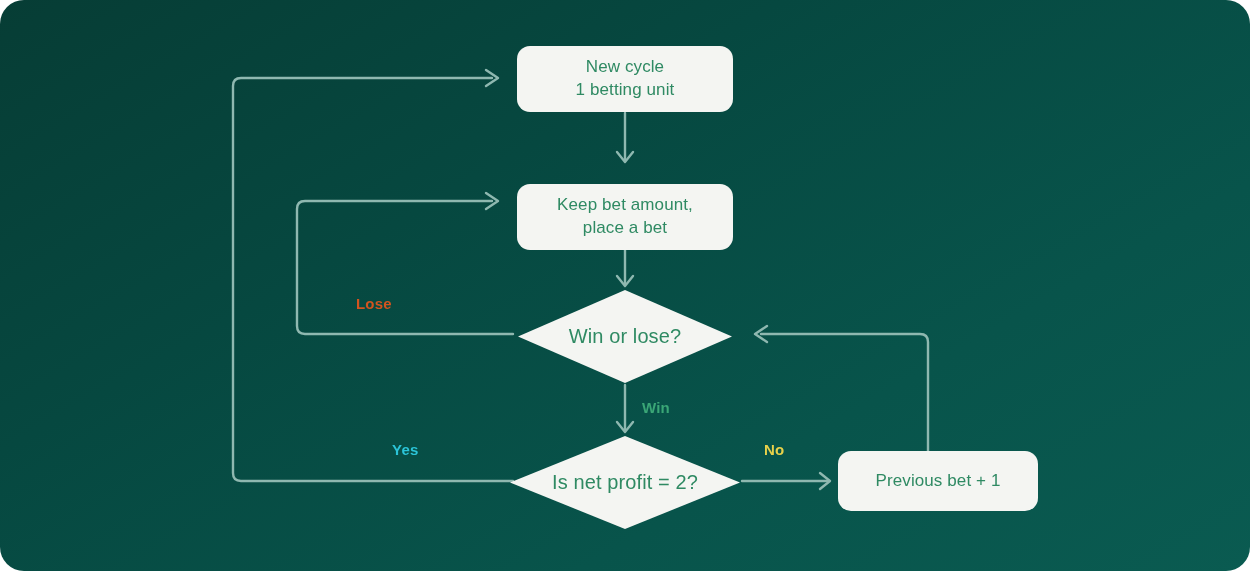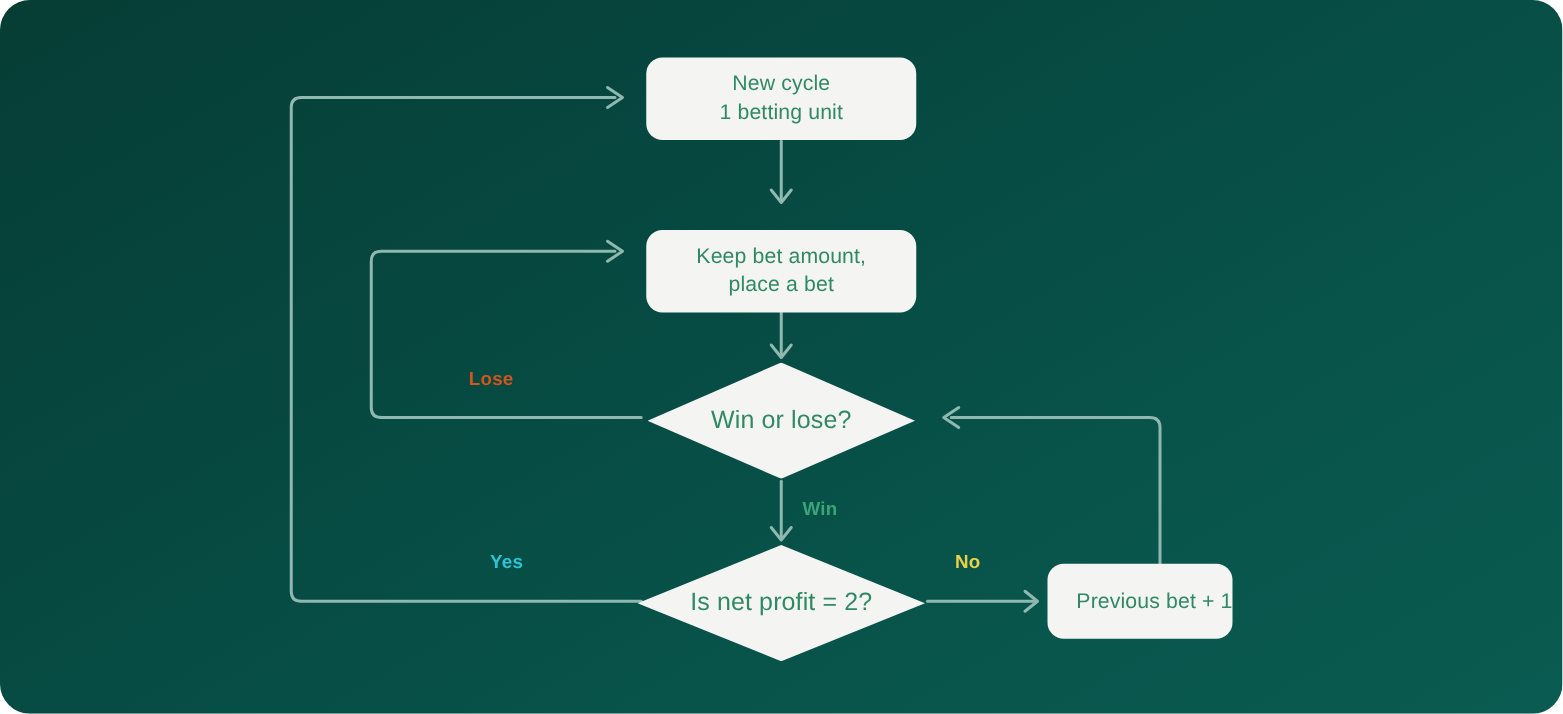--- a/index.html
+++ b/index.html
@@ -147,25 +147,25 @@
   <div class="diamond-wrap" style="left:518px; top:290px; width:214px; height:93px;">
     <div class="diamond-shape"></div>
     <div class="diamond-label">Win or lose?</div>
   </div>
 
   <div class="diamond-wrap" style="left:510px; top:436px; width:230px; height:93px;">
     <div class="diamond-shape"></div>
     <div class="diamond-label">Is net profit = 2?</div>
   </div>
 
-  <div class="node node-box" style="left:838px; top:451px; width:148px; height:60px;justify-content:flex-end;">
+  <div class="node node-box" style="left:838px; top:451px; width:200px; height:60px;">
     <span>Previous bet + 1</span>
   </div>
 
-  <div class="edge-label" style="left:375px; top:295px; color:#d2541f;">Lose</div>
+  <div class="edge-label" style="left:356px; top:295px; color:#d2541f;">Lose</div>
 
   <div class="edge-label" style="left:642px; top:399px; color:#3aa676;text-align:right;">Win</div>
 
   <div class="edge-label" style="left:344px; top:441px; color:#2bc4d8;margin-left:48px;">Yes</div>
 
   <div class="edge-label" style="left:764px; top:441px; color:#e8d14a;text-align:center;">No</div>
 
 </div>
 
 </body></html>

